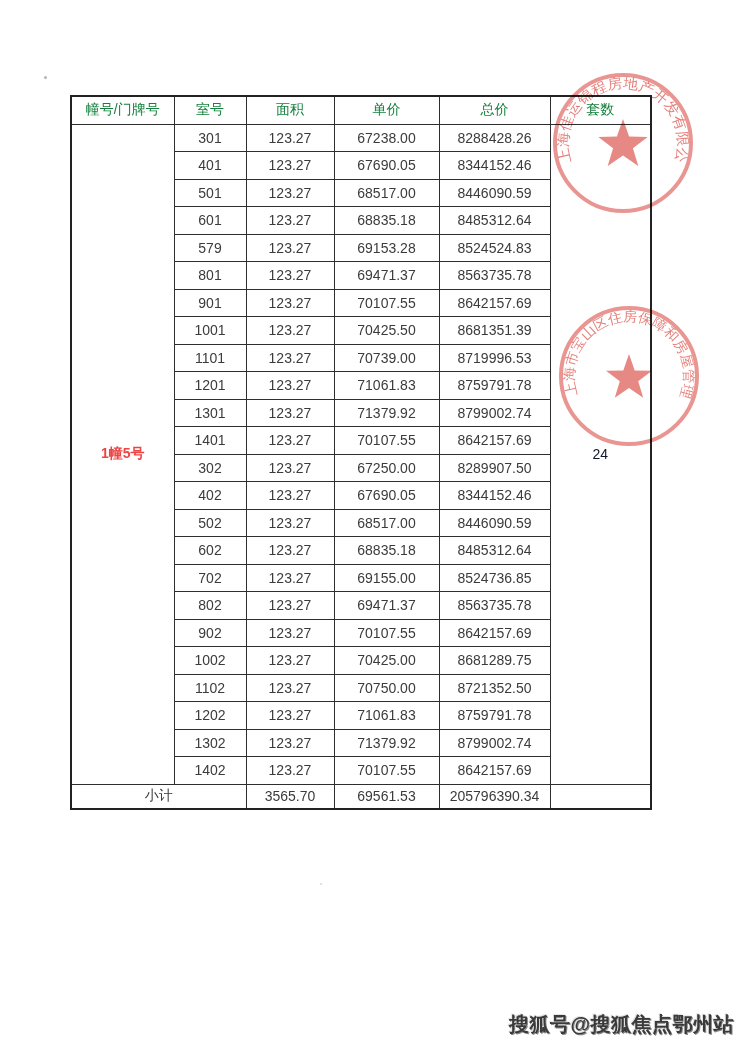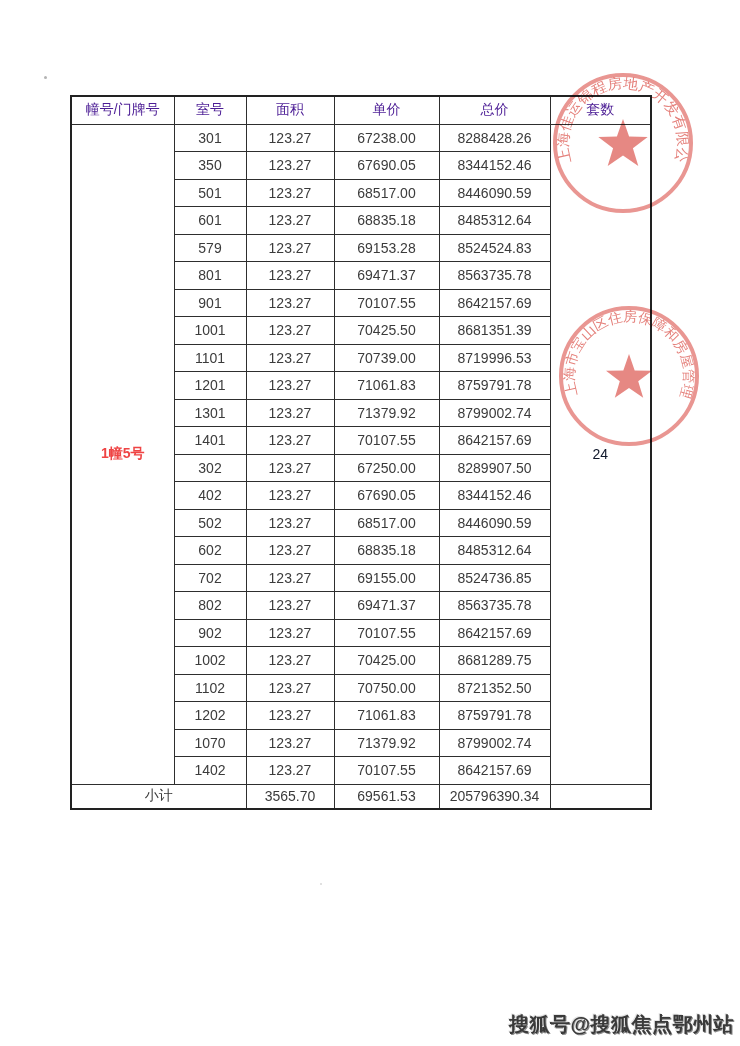--- a/index.html
+++ b/index.html
@@ -27,21 +27,21 @@
     vertical-align:middle;
     font-size:14px;
     padding:0;
     overflow:hidden;
     white-space:nowrap;
   }
   table.price-table{border:2px solid #222;}
   table.price-table thead tr{height:28px;}
   table.price-table tbody tr{height:27.5px;}
   table.price-table tfoot tr{height:25px;}
-  th{font-weight:normal;font-size:14px;color:#4c1d95;}
+  th{font-weight:normal;font-size:14px;color:#15803d;}
   td.building-cell{font-weight:bold;font-size:14px;color:#ef4444;}
   td.count-cell{font-size:14px;color:#0f172a;}
   tfoot td{font-size:14px;}
 
   
   .stamp{
     position:absolute;
     mix-blend-mode:multiply;
     pointer-events:none;
   }
@@ -91,21 +91,21 @@
     <tbody id="table-body">
         <tr>
           <td rowspan="24" class="building-cell">1幢5号</td>
           <td>301</td>
           <td>123.27</td>
           <td>67238.00</td>
           <td>8288428.26</td>
           <td rowspan="24" class="count-cell">24</td>
         </tr>
         <tr>
-          <td>350</td>
+          <td>401</td>
           <td>123.27</td>
           <td>67690.05</td>
           <td>8344152.46</td>
         </tr>
         <tr>
           <td>501</td>
           <td>123.27</td>
           <td>68517.00</td>
           <td>8446090.59</td>
         </tr>
@@ -217,21 +217,21 @@
           <td>70750.00</td>
           <td>8721352.50</td>
         </tr>
         <tr>
           <td>1202</td>
           <td>123.27</td>
           <td>71061.83</td>
           <td>8759791.78</td>
         </tr>
         <tr>
-          <td>1070</td>
+          <td>1302</td>
           <td>123.27</td>
           <td>71379.92</td>
           <td>8799002.74</td>
         </tr>
         <tr>
           <td>1402</td>
           <td>123.27</td>
           <td>70107.55</td>
           <td>8642157.69</td>
         </tr>

